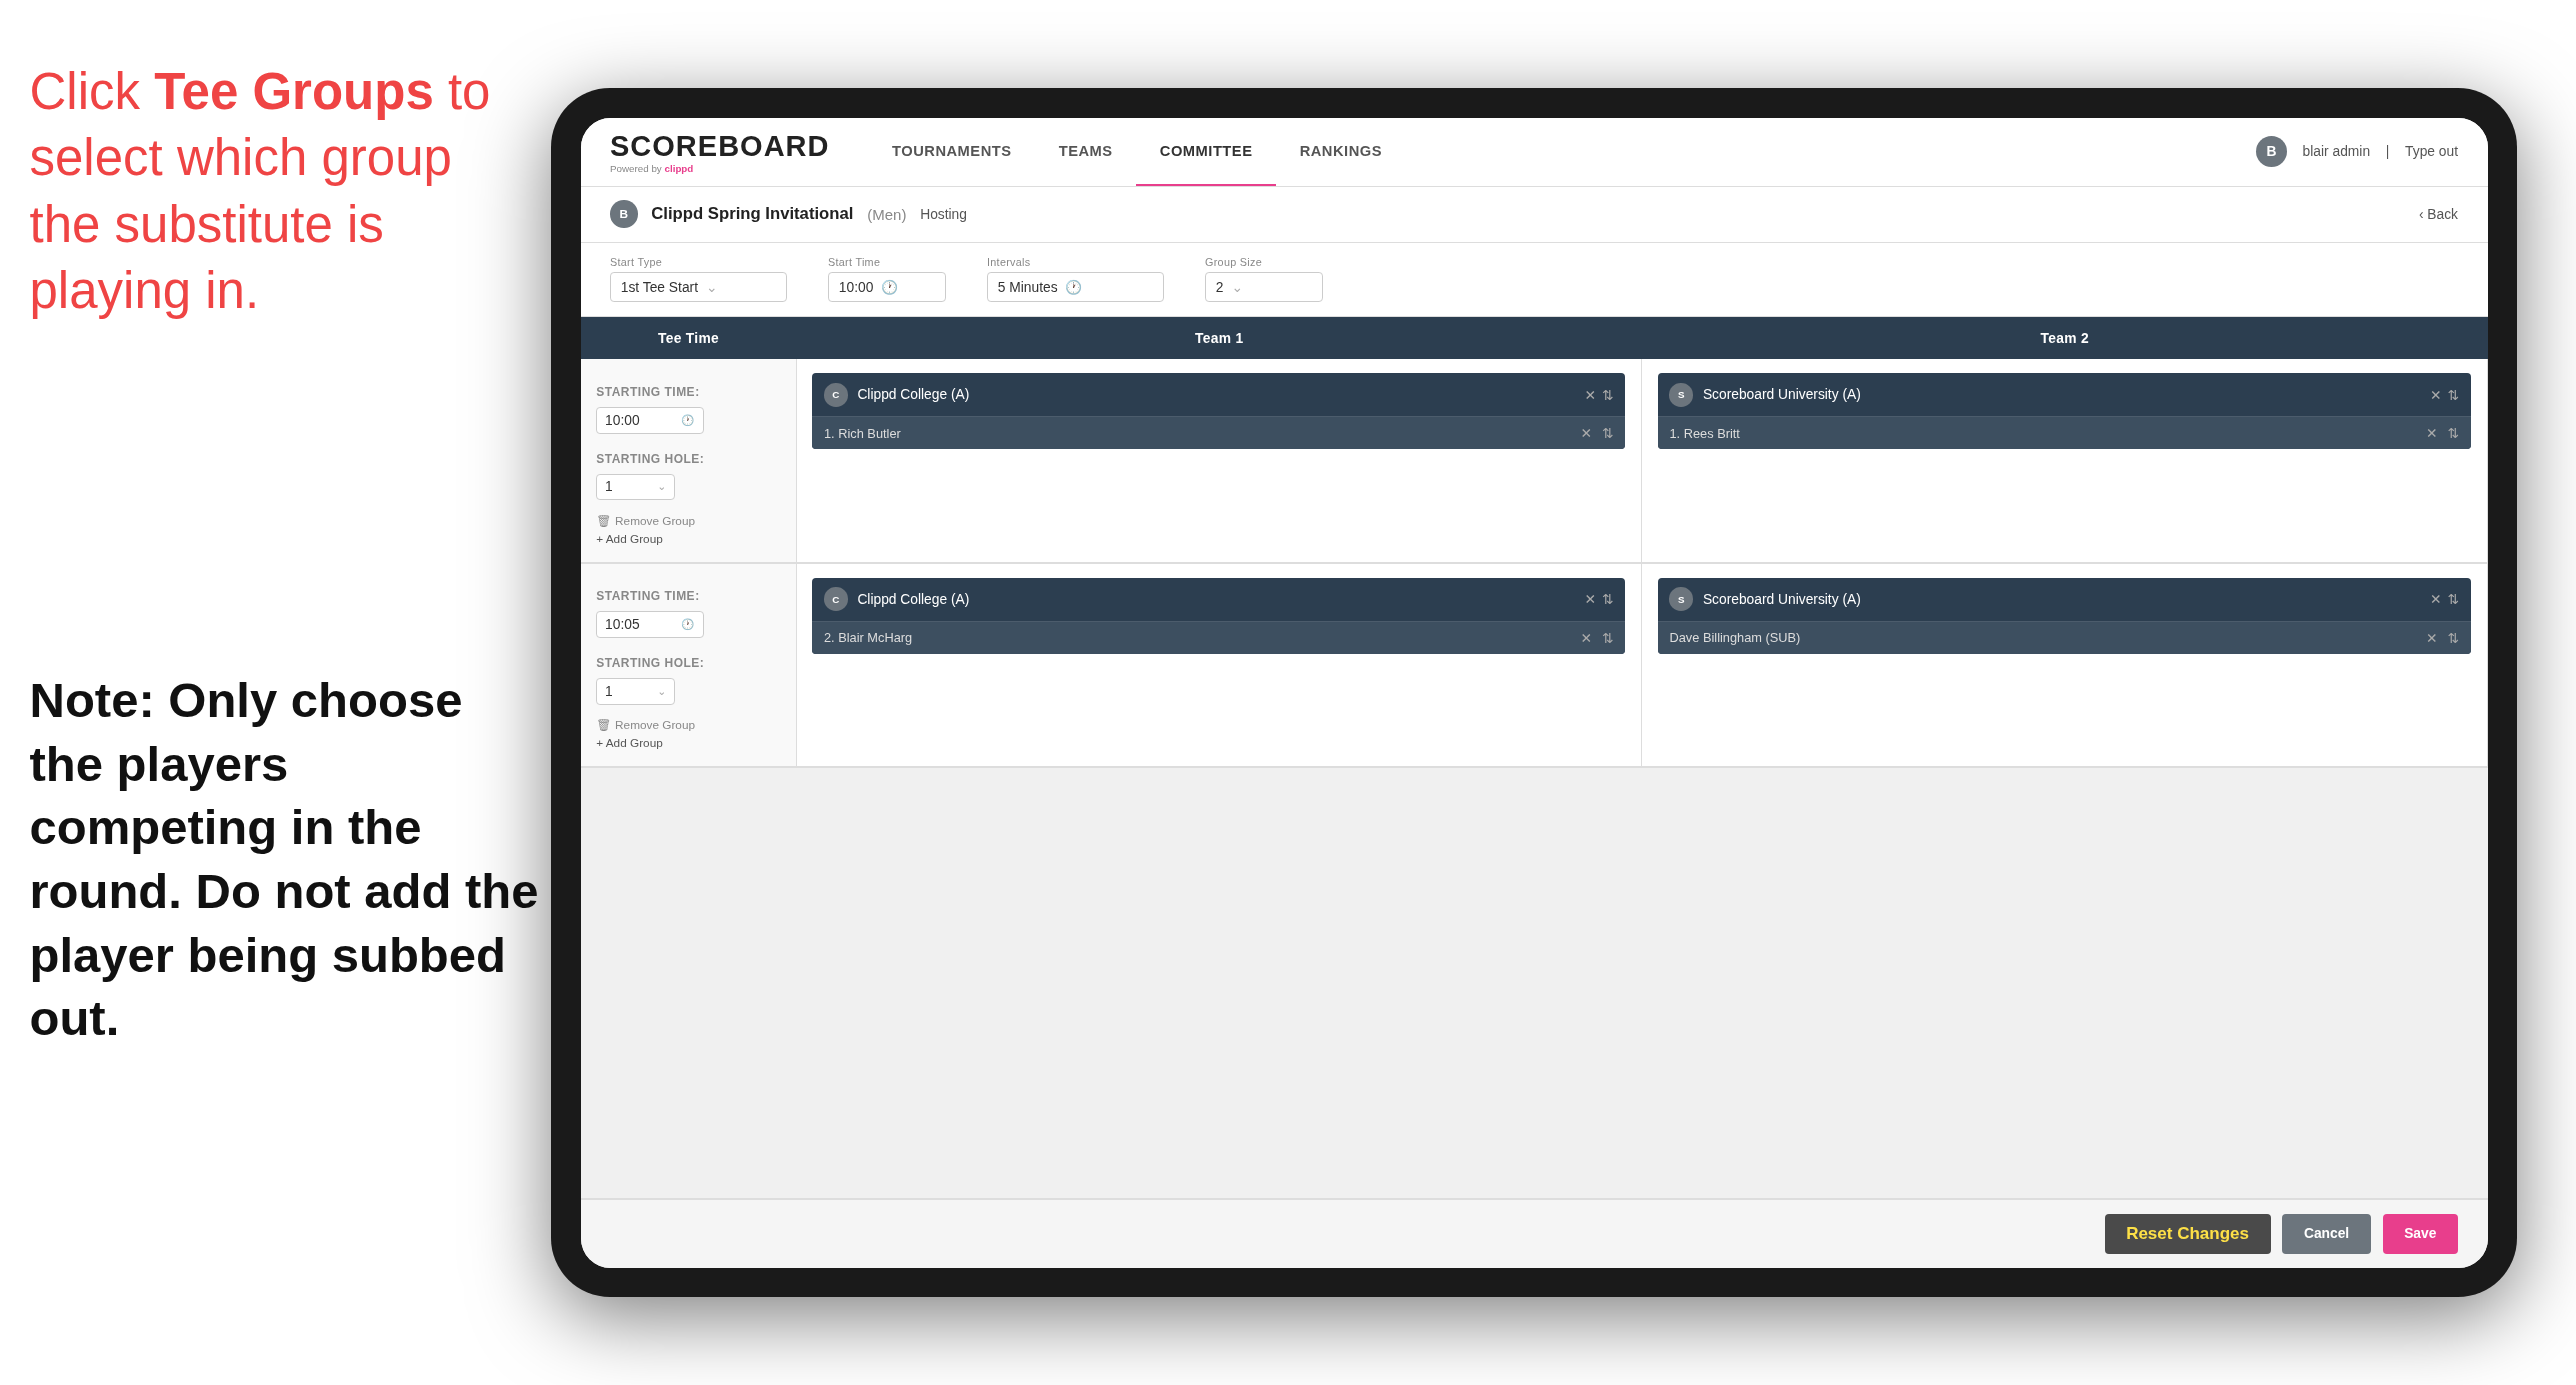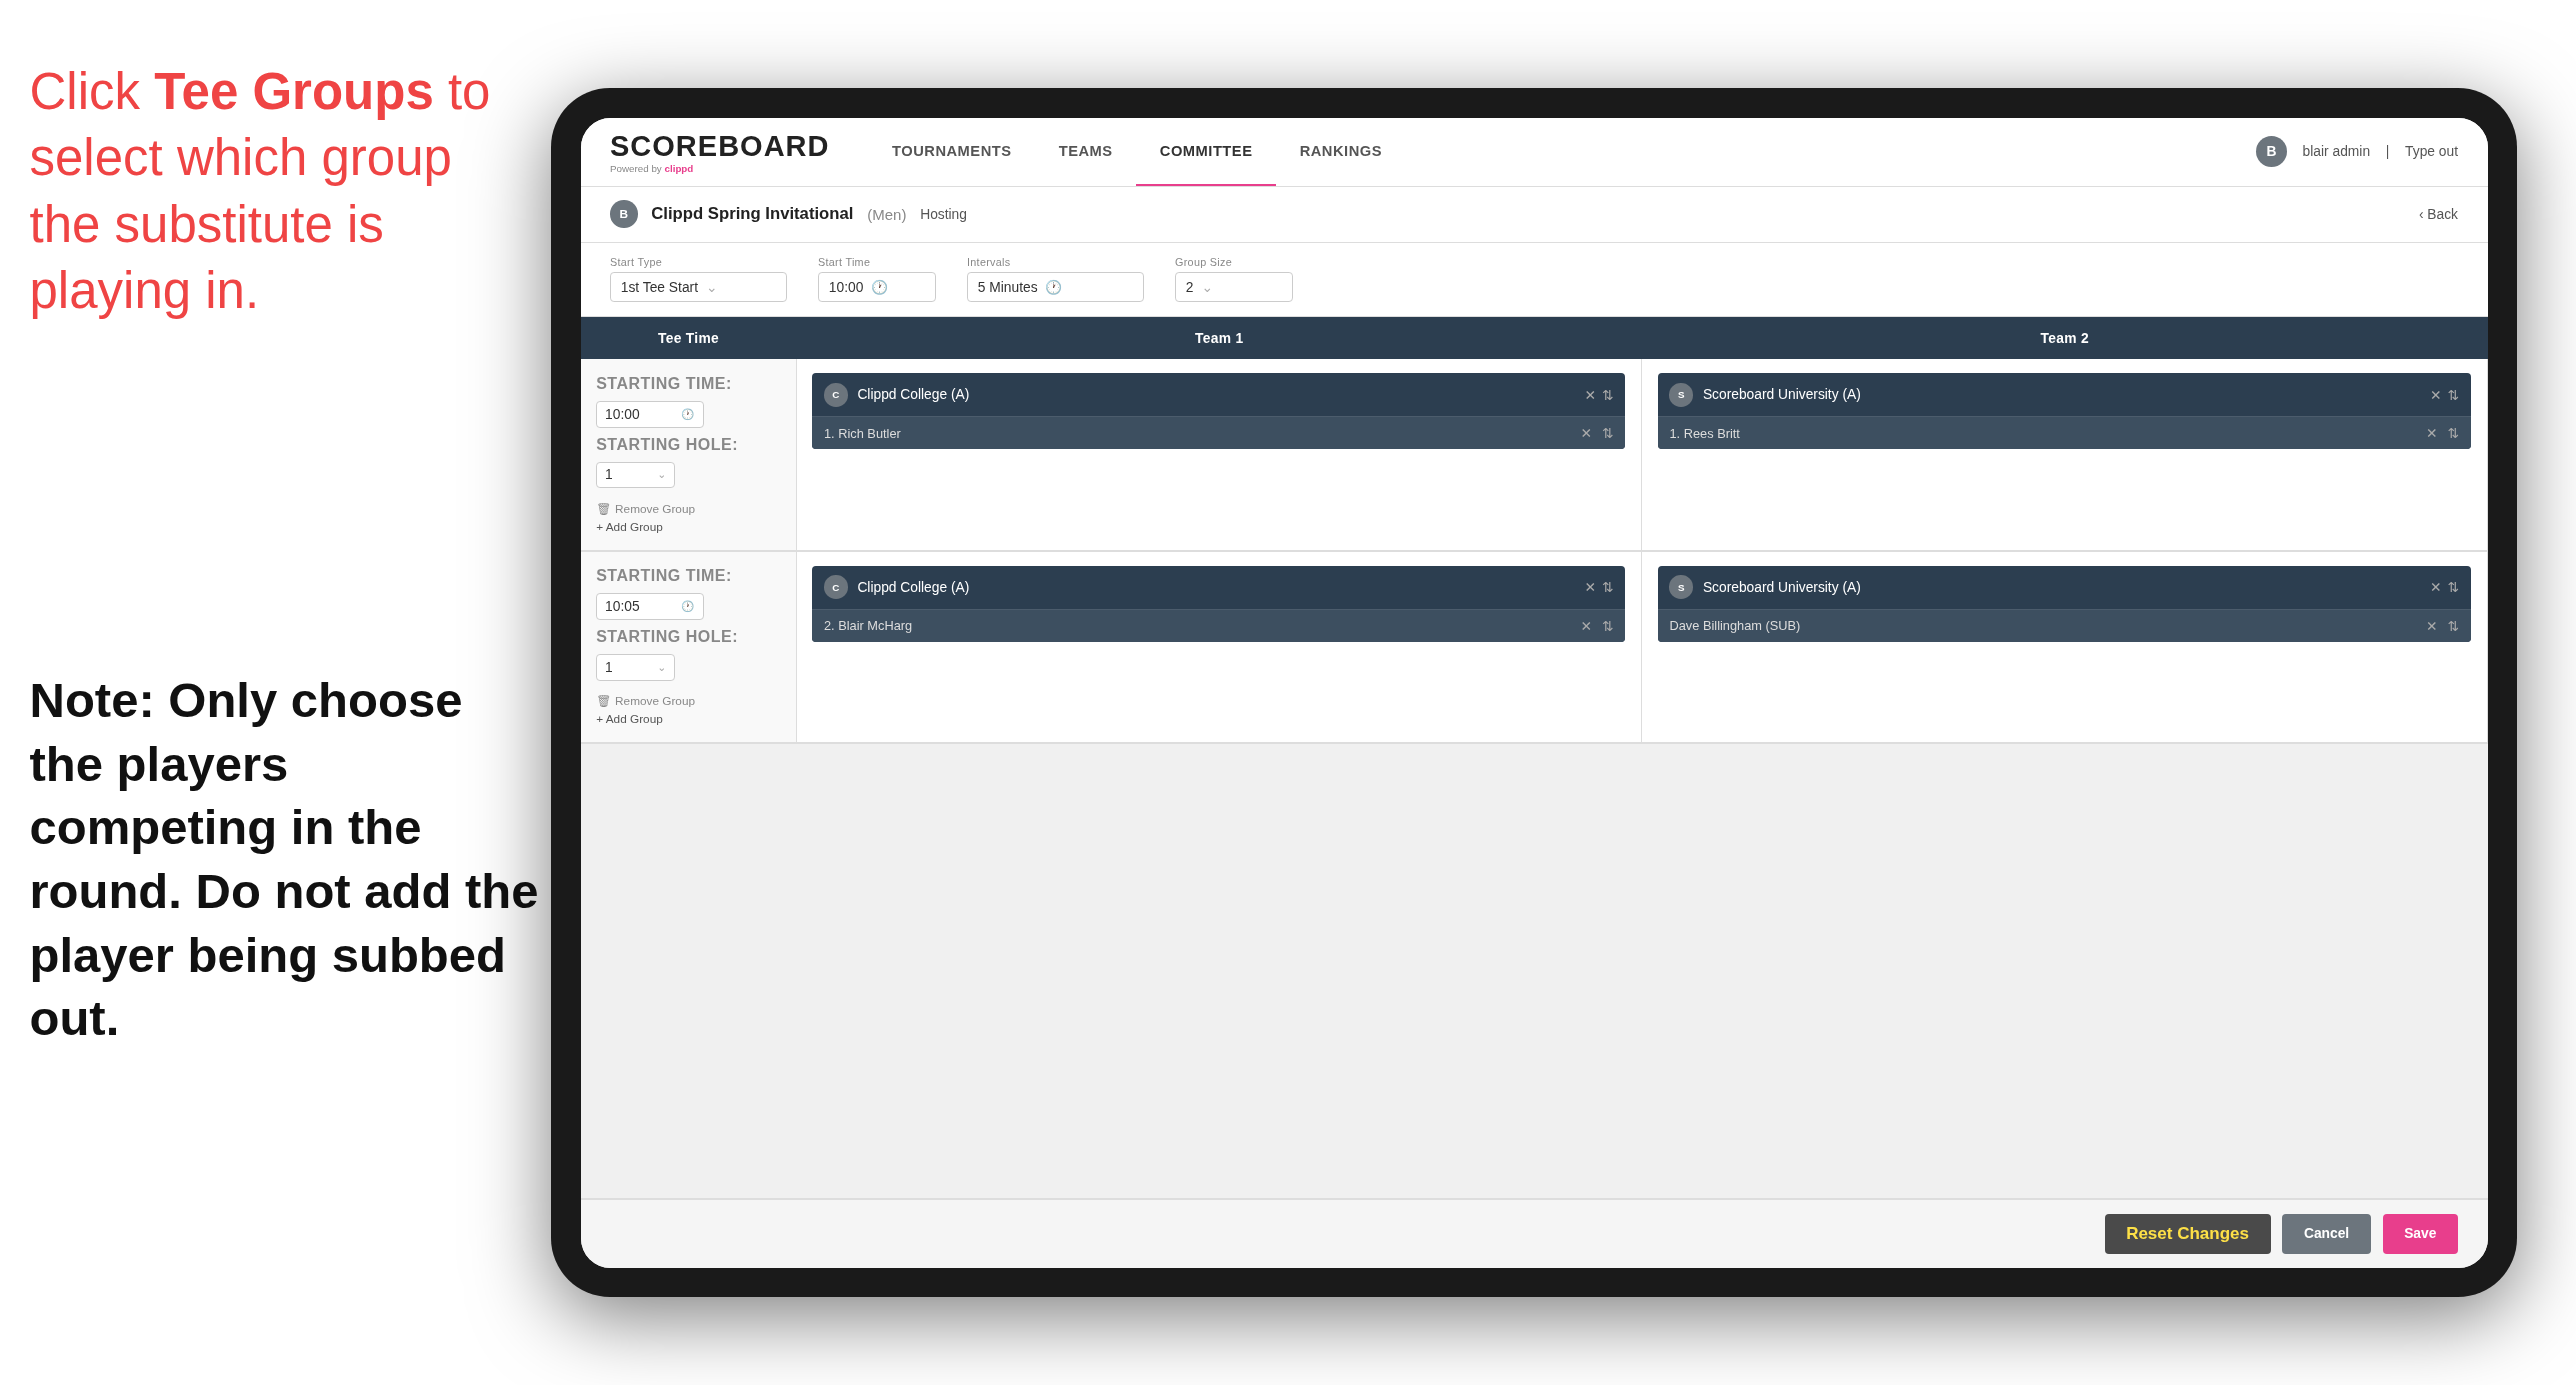--- a/index.html
+++ b/index.html
@@ -203,21 +203,21 @@
       font-size: 13.8px;
       color: #555;
       cursor: pointer;
     }
 
     
     .settings-row {
       background: #fff;
       padding: 13.8px 29.5px;
       display: flex;
-      gap: 31px;
+      gap: 41px;
       border-bottom: 1px solid #ddd;
       flex-shrink: 0;
     }
 
     .settings-group {
       display: flex;
       flex-direction: column;
       gap: 3.9px;
     }
 
@@ -281,24 +281,25 @@
     .tee-left {
       padding: 15.7px;
       background: #f9f9f9;
       display: flex;
       flex-direction: column;
       gap: 7.9px;
       border-right: 1px solid #ddd;
     }
 
     .tee-label {
-      font-size: 16px;
+      font-size: 12px;
       font-weight: 700;
       color: #888;
       letter-spacing: 0.5px;
+      margin-top: 10px;
     }
 
     .tee-input {
       border: 1px solid #ccc;
       border-radius: 3.9px;
       padding: 4.9px 7.9px;
       font-size: 13.8px;
       color: #333;
       background: #fff;
       display: flex;

